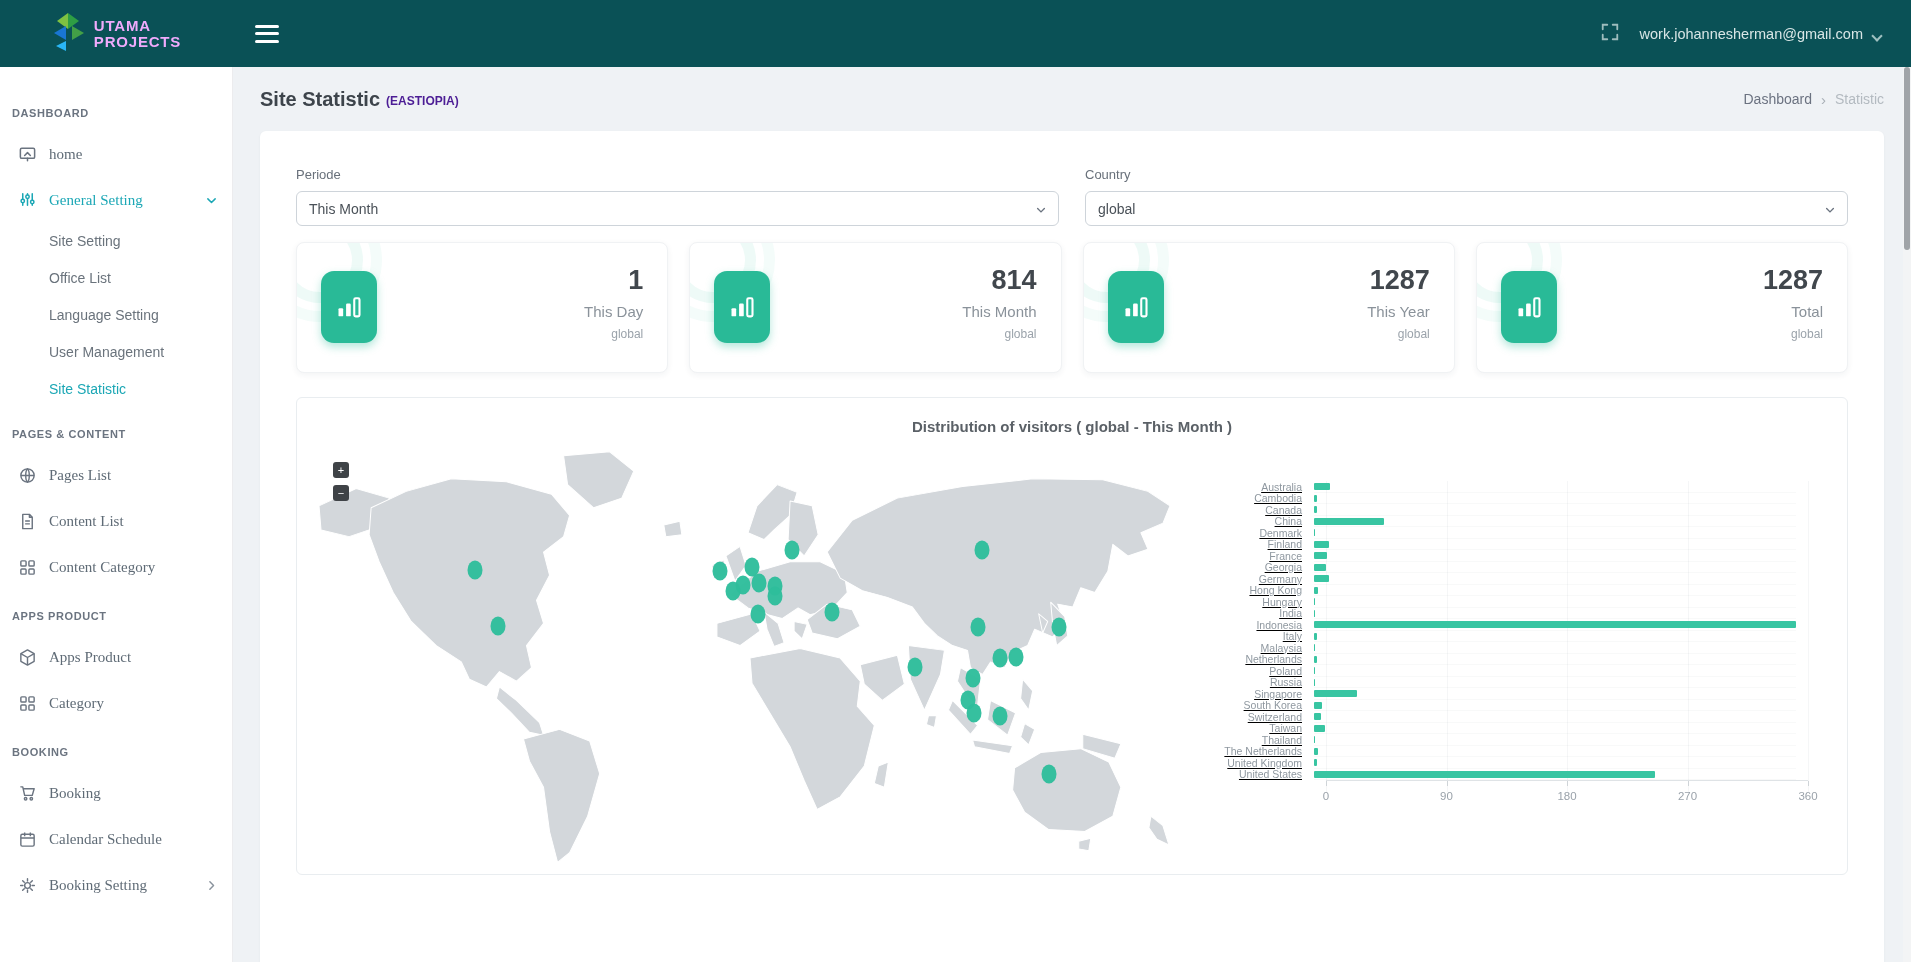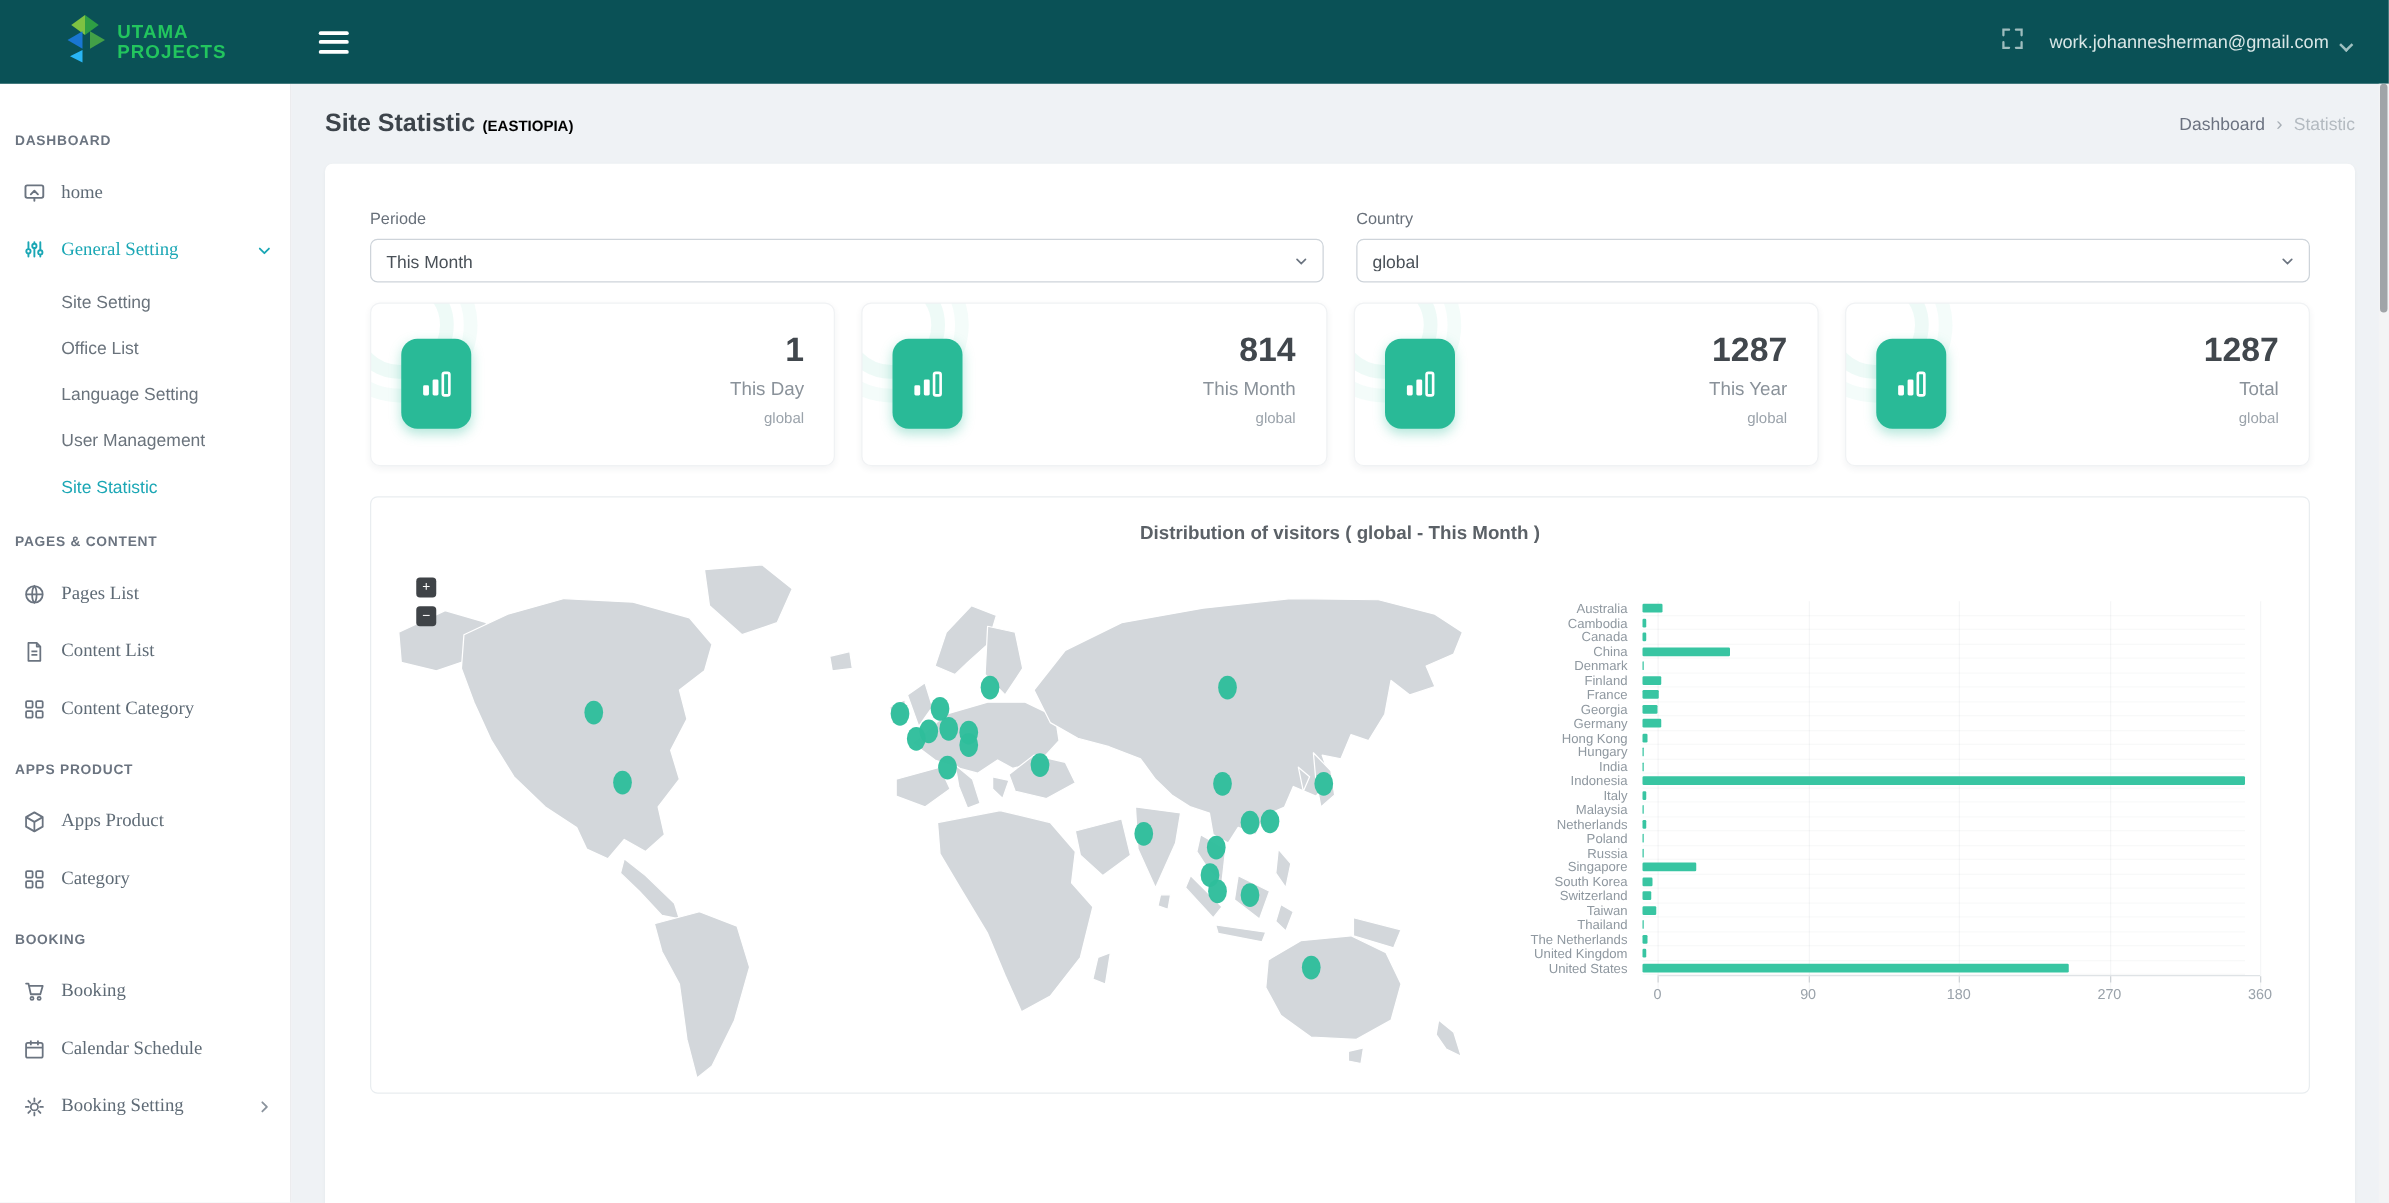--- a/index.html
+++ b/index.html
@@ -2,21 +2,21 @@
 <html><head>
 <meta charset="utf-8">
 <title>Site Statistic</title>
 <style>
   * { margin:0; padding:0; box-sizing:border-box; }
   html,body { width:1911px; height:962px; overflow:hidden; font-family:"Liberation Sans", sans-serif; background:#eff2f5; }
 
   
   .topbar { position:absolute; top:0; left:0; width:1911px; height:67px; background:#0a5156; display:flex; align-items:center; z-index:30; }
   .brand { width:233px; display:flex; align-items:center; justify-content:center; gap:8px; }
-  .brand-text { line-height:1.02; font-weight:bold; font-size:15px; letter-spacing:.8px; color:#22c55e; }
+  .brand-text { line-height:1.02; font-weight:bold; font-size:15px; letter-spacing:.8px; color:#f0abfc; }
   .hamburger { margin-left:22px; width:24px; height:18px; display:flex; flex-direction:column; justify-content:space-between; cursor:pointer; }
   .hamburger span { display:block; height:3px; border-radius:2px; background:#fff; }
   .topbar-spacer { flex:1; }
   .fs-icon { margin-right:20px; cursor:pointer; opacity:.75; }
   .email { color:#d8e6e6; font-size:14.5px; }
   .caret { margin:4px 30px 0 10px; border:solid #9fc0c0; border-width:0 2px 2px 0; display:inline-block; padding:3px; transform:rotate(45deg); }
 
   
   .sidebar { position:absolute; top:67px; left:0; bottom:0; width:233px; background:#fff; border-right:1px solid #ececee; padding:30px 0 10px 0; overflow:hidden; z-index:20; }
   .sb-section { margin-bottom:10px; }
@@ -28,21 +28,21 @@
   .sb-item .sb-chev { margin-left:auto; display:flex; color:#8a939d; }
   .sb-item.active .sb-chev { color:#1ba7b5; }
   .sb-sub { }
   .sb-sub-item { height:37px; line-height:37px; padding-left:49px; font-size:14px; color:#6a737c; cursor:pointer; }
   .sb-sub-item.active { color:#1ba7b5; }
 
   
   .main { position:absolute; top:67px; left:233px; right:0; bottom:0; background:#eff2f5; }
   .page-head { height:64px; display:flex; align-items:center; padding:0 27px; }
   .page-title { font-size:20px; font-weight:bold; color:#3d444b; }
-  .page-subtitle { font-size:12px; font-weight:bold; color:#000000; margin-left:6px; margin-top:4px; }
+  .page-subtitle { font-size:12px; font-weight:bold; color:#4c1d95; margin-left:6px; margin-top:4px; }
   .breadcrumb { margin-left:auto; font-size:14px; color:#6b7280; display:flex; align-items:center; gap:9px; }
   .breadcrumb .sep { color:#a8afb6; font-size:15px; }
   .breadcrumb .current { color:#b3bac0; }
 
   .panel { margin:0 27px; background:#fff; border-radius:6px; box-shadow:0 1px 3px rgba(40,50,60,.05); padding:36px 36px 16px 36px; position:relative; height:900px; }
 
   
   .filters { display:flex; gap:26px; }
   .filter { flex:1; position:relative; }
   .filter-label { font-size:13px; color:#68707a; margin-bottom:9px; }
@@ -65,21 +65,21 @@
   .dist { margin-top:24px; border:1px solid #e9edf0; border-radius:6px; height:478px; position:relative; padding:20px 24px; }
   .dist-title { font-size:15px; font-weight:bold; color:#5b6167;text-align:center; }
   .mapwrap { position:absolute; left:14px; top:50px; width:872px; height:424px; }
   .mapwrap svg.world { width:100%; height:100%; }
   .map-zoom { position:absolute; left:22px; top:14px; z-index:5; display:flex; flex-direction:column; gap:7px; }
   .map-zoom button { width:16px; height:16px; background:#3f4347; color:#fff; border:none; border-radius:3px; font-size:11px; line-height:14px; cursor:pointer; font-family:"Liberation Sans",sans-serif; }
   .dot { position:absolute; width:15px; height:19px; background:#2ebd9b; border-radius:50%; transform:translate(-50%,-50%); opacity:.96; }
 
   
   .chart { position:absolute; left:789px; top:83px; width:726px; }
-  .crow { display:flex; align-items:flex-start; height:11.5px; }
+  .crow { display:flex; align-items:flex-end; height:11.5px;text-decoration:underline; }
   .clabel { width:228px; text-align:right; padding-right:12px; font-size:10.5px; color:#8f98a0; white-space:nowrap; }
   .ctrack { position:relative; width:482px; height:100%; border-bottom:1px solid rgba(120,130,140,.05); }
   .cbar { position:absolute; left:0; top:2px; height:7px; background:#38c5a2; border-radius:1px; }
   .cgrid { position:absolute; left:240px; top:0; width:482px; pointer-events:none; }
   .cgrid i { position:absolute; top:0; bottom:0; width:1px; background:rgba(120,130,140,.07); }
   .caxis { position:relative; margin-left:240px; width:482px; height:24px; border-top:1px solid #dfe3e6; }
   .caxis .tick { position:absolute; top:0; width:1px; height:5px; background:#cfd4d8; }
   .caxis .tlab { position:absolute; top:9px; transform:translateX(-50%); font-size:11.5px; color:#9aa2aa; }
 
   .panel-next { margin:17px 27px 0 27px; height:40px; background:#fff; border-radius:6px 6px 0 0; box-shadow:0 1px 3px rgba(40,50,60,.05); }

